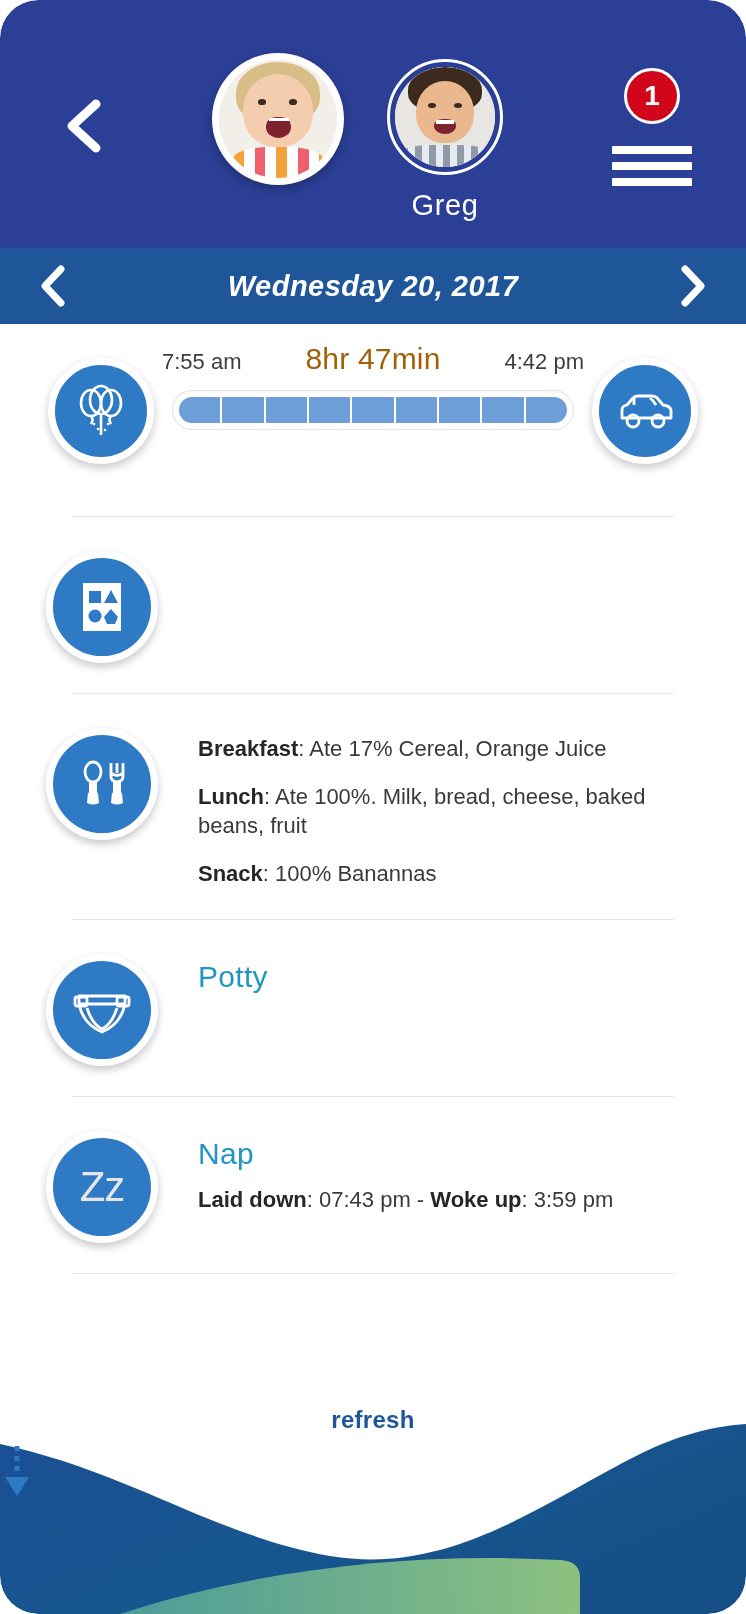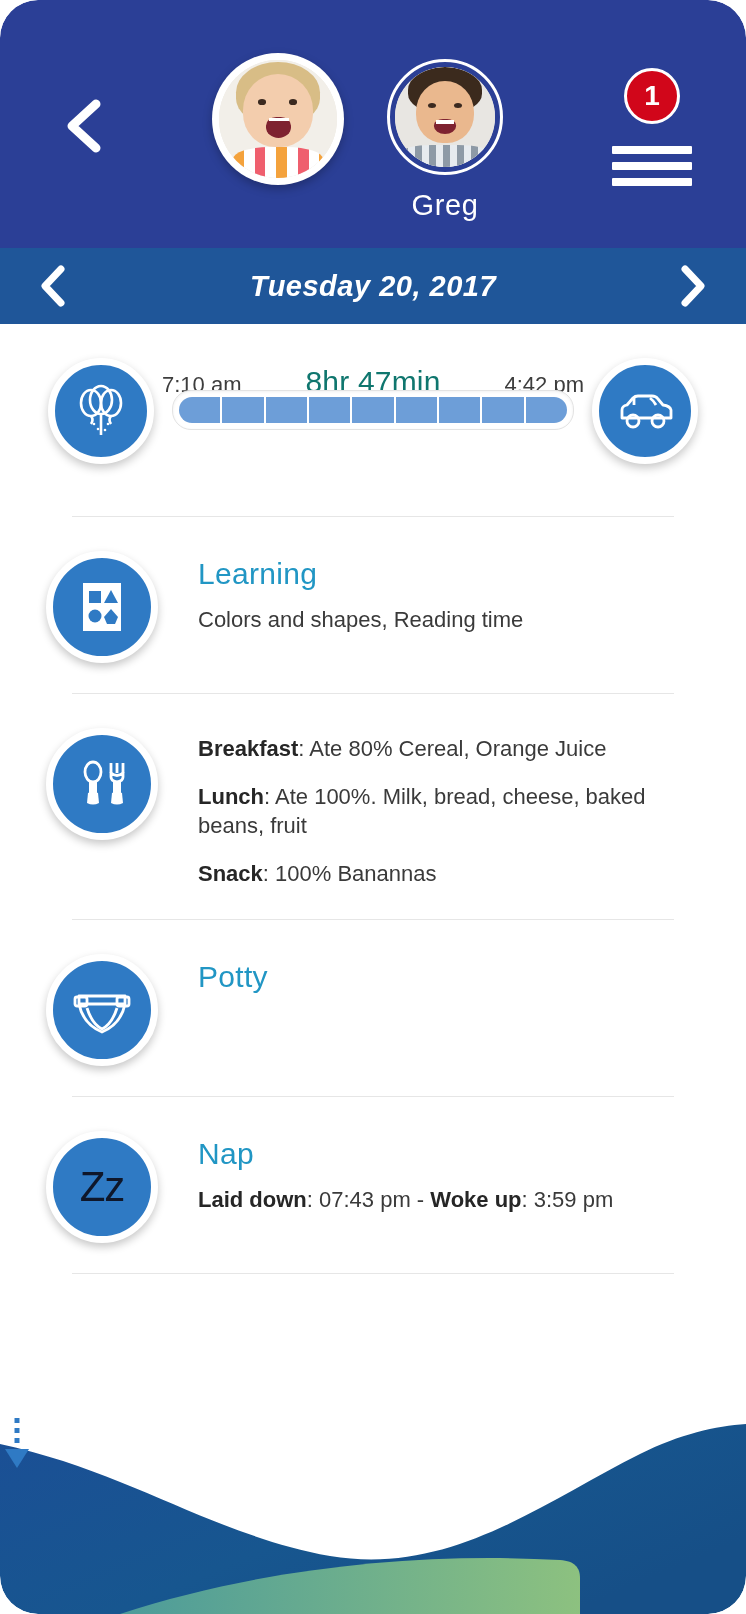--- a/index.html
+++ b/index.html
@@ -194,24 +194,23 @@
     display: flex;
     align-items: baseline;
     justify-content: space-between;
   }
   .tl-time {
     font-size: 22px;
     color: #3d3d3d;
   }
   .tl-duration {
     font-size: 30px;
-    color: #0f766e;
+    color: #a16207;
     font-weight: 500;
     letter-spacing: 0.2px;
-    margin-top: 23px;
   }
   .tl-track {
     position: absolute;
     left: 172px; right: 172px;
     top: 66px;
     height: 38px;
     background: #ffffff;
     border: 1px solid #e3e3e3;
     border-radius: 19px;
     box-shadow: inset 0 1px 3px rgba(0,0,0,0.06);
@@ -271,21 +270,21 @@
   }
   .row-line {
     font-size: 22px;
     color: #3a3a3a;
     line-height: 1.35;
     margin-bottom: 18px;
   }
   .row-line:last-child { margin-bottom: 0; }
   .row-line b { font-weight: 700; color: #262626; }
   .zz {
-    color: #0f172a;
+    color: #e5e5e5;
     font-size: 42px;
     font-weight: 400;
     letter-spacing: -1px;
   }
 
   
   .footer {
     position: absolute;
     left: 0; bottom: 0;
     width: 746px;
@@ -375,21 +374,21 @@
       </div>
     </div>
   </div>
 
   <div class="datebar">
     <div class="date-arrow">
       <svg width="34" height="44" viewBox="0 0 34 44" aria-hidden="true">
         <polyline points="25,5 9,22 25,39" fill="none" stroke="#ffffff" stroke-width="7" stroke-linecap="round" stroke-linejoin="round"></polyline>
       </svg>
     </div>
-    <div class="date-label">Tuesday 20, 2017</div>
+    <div class="date-label">Wednesday 20, 2017</div>
     <div class="date-arrow">
       <svg width="34" height="44" viewBox="0 0 34 44" aria-hidden="true">
         <polyline points="9,5 25,22 9,39" fill="none" stroke="#ffffff" stroke-width="7" stroke-linecap="round" stroke-linejoin="round"></polyline>
       </svg>
     </div>
   </div>
 
   <div class="content">
 
     <div class="timeline">
@@ -407,21 +406,21 @@
           <g fill="#ffffff">
             <circle cx="25" cy="45" r="1.3"></circle>
               <circle cx="39" cy="45" r="1.3"></circle>
             <circle cx="29" cy="50" r="1.3"></circle>
               <circle cx="36" cy="51" r="1.3"></circle>
           </g>
         </svg>
       </div>
 
       <div class="tl-times">
-        <div class="tl-time">7:10 am</div>
+        <div class="tl-time">7:55 am</div>
         <div class="tl-duration">8hr 47min</div>
         <div class="tl-time">4:42 pm</div>
       </div>
 
       <div class="tl-track">
         <div class="tl-fill">
           <div class="tl-seg"></div>
             <div class="tl-seg"></div>
             <div class="tl-seg"></div>
           <div class="tl-seg"></div>
@@ -449,26 +448,20 @@
 
     <div class="row">
       <div class="row-icon">
         <svg width="54" height="58" viewBox="0 0 54 58" aria-hidden="true">
           <rect x="8" y="5" width="38" height="48" fill="#ffffff"></rect>
           <rect x="14" y="13" width="12" height="12" fill="#2f7ac4"></rect>
           <polygon points="36,12 43,25 29,25" fill="#2f7ac4"></polygon>
           <circle cx="20" cy="38" r="6.5" fill="#2f7ac4"></circle>
           <path d="M36 31 l7 8 -3 7 h-8 l-3 -7 z" fill="#2f7ac4"></path>
         </svg>
-      </div>
-      <div class="row-body">
-        <div class="row-title">Learning</div>
-        <div class="row-line">
-          <span>Colors and shapes, Reading time</span>
-        </div>
       </div>
     </div>
 
     <div class="divider"></div>
 
     <div class="row">
       <div class="row-icon">
         <svg width="58" height="58" viewBox="0 0 58 58" aria-hidden="true">
           <g fill="none" stroke="#ffffff" stroke-width="2.8" stroke-linejoin="round">
             <ellipse cx="20" cy="17" rx="8" ry="10"></ellipse>
@@ -476,21 +469,21 @@
             <path d="M38 18 q6 5 12 0 l0 4 q0 4 -6 5 q-6 -1 -6 -5 z"></path>
           </g>
           <rect x="16" y="26" width="8" height="12" fill="#ffffff"></rect>
           <rect x="40" y="27" width="8" height="11" fill="#ffffff"></rect>
           <path d="M15 38 q5 -3 10 0 l1 10 q-6 3 -12 0 z" fill="#ffffff"></path>
           <path d="M39 38 q5 -3 10 0 l1 10 q-6 3 -12 0 z" fill="#ffffff"></path>
         </svg>
       </div>
       <div class="row-body">
         <div class="row-line">
-          <b>Breakfast</b><span>: Ate 80% Cereal, Orange Juice</span>
+          <b>Breakfast</b><span>: Ate 17% Cereal, Orange Juice</span>
         </div>
         <div class="row-line">
           <b>Lunch</b><span>: Ate 100%. Milk, bread, cheese, baked beans, fruit</span>
         </div>
         <div class="row-line">
           <b>Snack</b><span>: 100% Banannas</span>
         </div>
       </div>
     </div>
 
@@ -540,20 +533,21 @@
         </linearGradient>
         <linearGradient id="greenGrad" x1="0" y1="0" x2="1" y2="0">
           <stop offset="0%" stop-color="#4f9f9b"></stop>
           <stop offset="100%" stop-color="#93c77f"></stop>
         </linearGradient>
       </defs>
       <path d="M0,90 C130,118 210,180 330,202 C450,222 540,150 640,100 C680,80 716,72 746,70 L746,260 L0,260 Z" fill="url(#waveGrad)"></path>
       <path d="M120,260 C260,214 420,198 560,206 C575,207 580,214 580,224 L580,260 Z" fill="url(#greenGrad)" opacity="0.95"></path>
     </svg>
     <div class="refresh">
+      <div class="refresh-label">refresh</div>
       <div class="refresh-arrow">
         <svg width="34" height="56" viewBox="0 0 34 56" aria-hidden="true">
           <line x1="17" y1="2" x2="17" y2="32" stroke="#2f7ac4" stroke-width="5" stroke-dasharray="5 5"></line>
           <polygon points="17,52 5,33 29,33" fill="#2f7ac4"></polygon>
         </svg>
       </div>
     </div>
   </div>
 
 </div>

